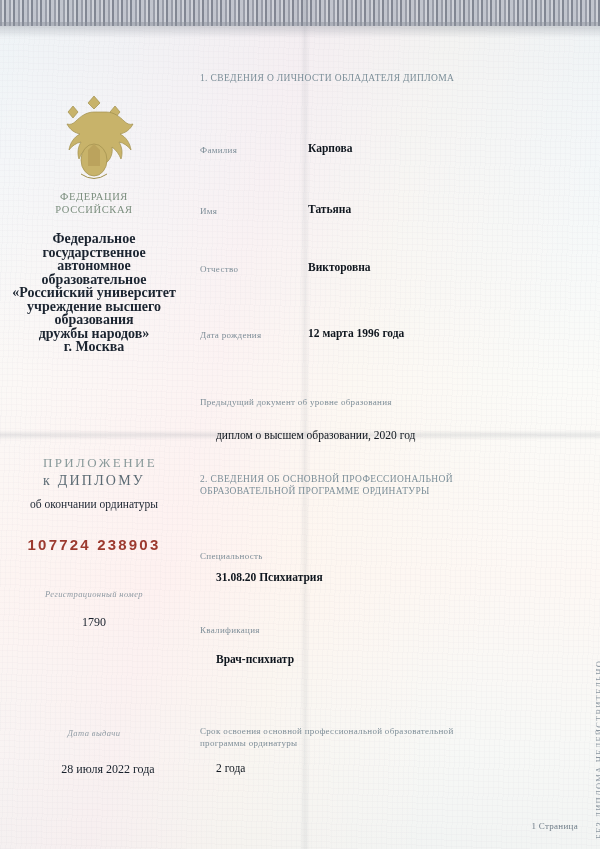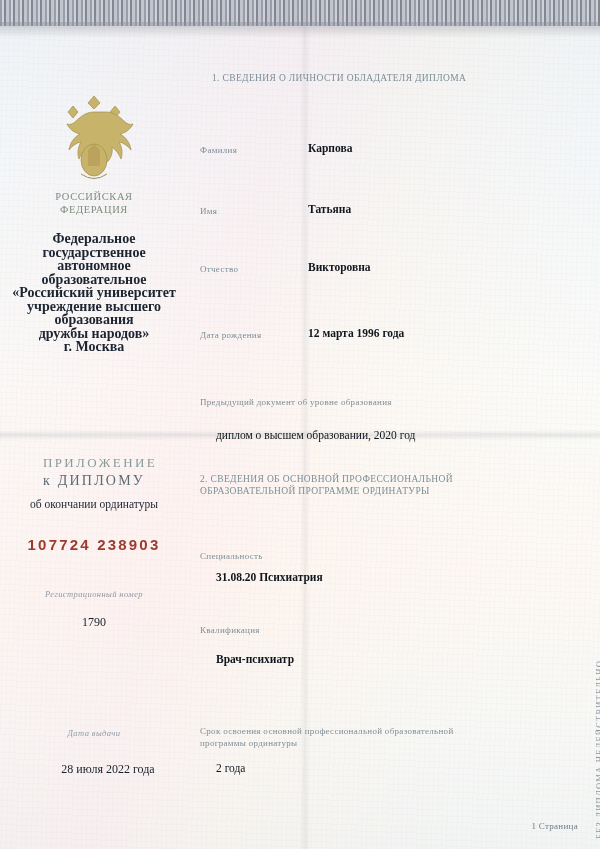--- a/index.html
+++ b/index.html
@@ -222,22 +222,22 @@
         <g fill="#b9a05a" opacity="0.85">
           <path d="M37 60 l6 -6 6 6 v16 h-12z"></path>
         </g>
         <g fill="none" stroke="#a08f4e" stroke-width="1">
           <path d="M30 84 q13 9 26 0"></path>
         </g>
       </svg>
     </div>
 
     <div class="ru-fed">
+      <div>ФЕДЕРАЦИЯ</div>
       <div>РОССИЙСКАЯ</div>
-      <div>ФЕДЕРАЦИЯ</div>
     </div>
 
     <div class="univ">
       <div>Федеральное государственное</div>
       <div>автономное образовательное</div>
       <div>«Российский университет</div>
       <div>учреждение высшего образования</div>
       <div>дружбы народов»</div>
       <div>г. Москва</div>
     </div>
@@ -248,21 +248,21 @@
     <div class="app-2">к ДИПЛОМУ</div>
     <div class="app-3">об окончании ординатуры</div>
     <div class="serial">107724 238903</div>
     <div class="reg-label">Регистрационный номер</div>
     <div class="reg-value">1790</div>
     <div class="date-label">Дата выдачи</div>
     <div class="date-value">28 июля 2022 года</div>
   </div>
 
   <div class="right-col">
-    <div class="sec-head" style="top:72px; left:16px;">1. СВЕДЕНИЯ О ЛИЧНОСТИ ОБЛАДАТЕЛЯ ДИПЛОМА</div>
+    <div class="sec-head" style="top:72px; left:4px;">1. СВЕДЕНИЯ О ЛИЧНОСТИ ОБЛАДАТЕЛЯ ДИПЛОМА</div>
 
     <div class="fld-label" style="top:145px; left:4px;">Фамилия</div>
     <div class="fld-value" style="top:142px; left:112px;">Карпова</div>
 
     <div class="fld-label" style="top:206px; left:4px;">Имя</div>
     <div class="fld-value" style="top:203px; left:112px;">Татьяна</div>
 
     <div class="fld-label" style="top:264px; left:4px;">Отчество</div>
     <div class="fld-value" style="top:261px; left:112px;">Викторовна</div>
 

